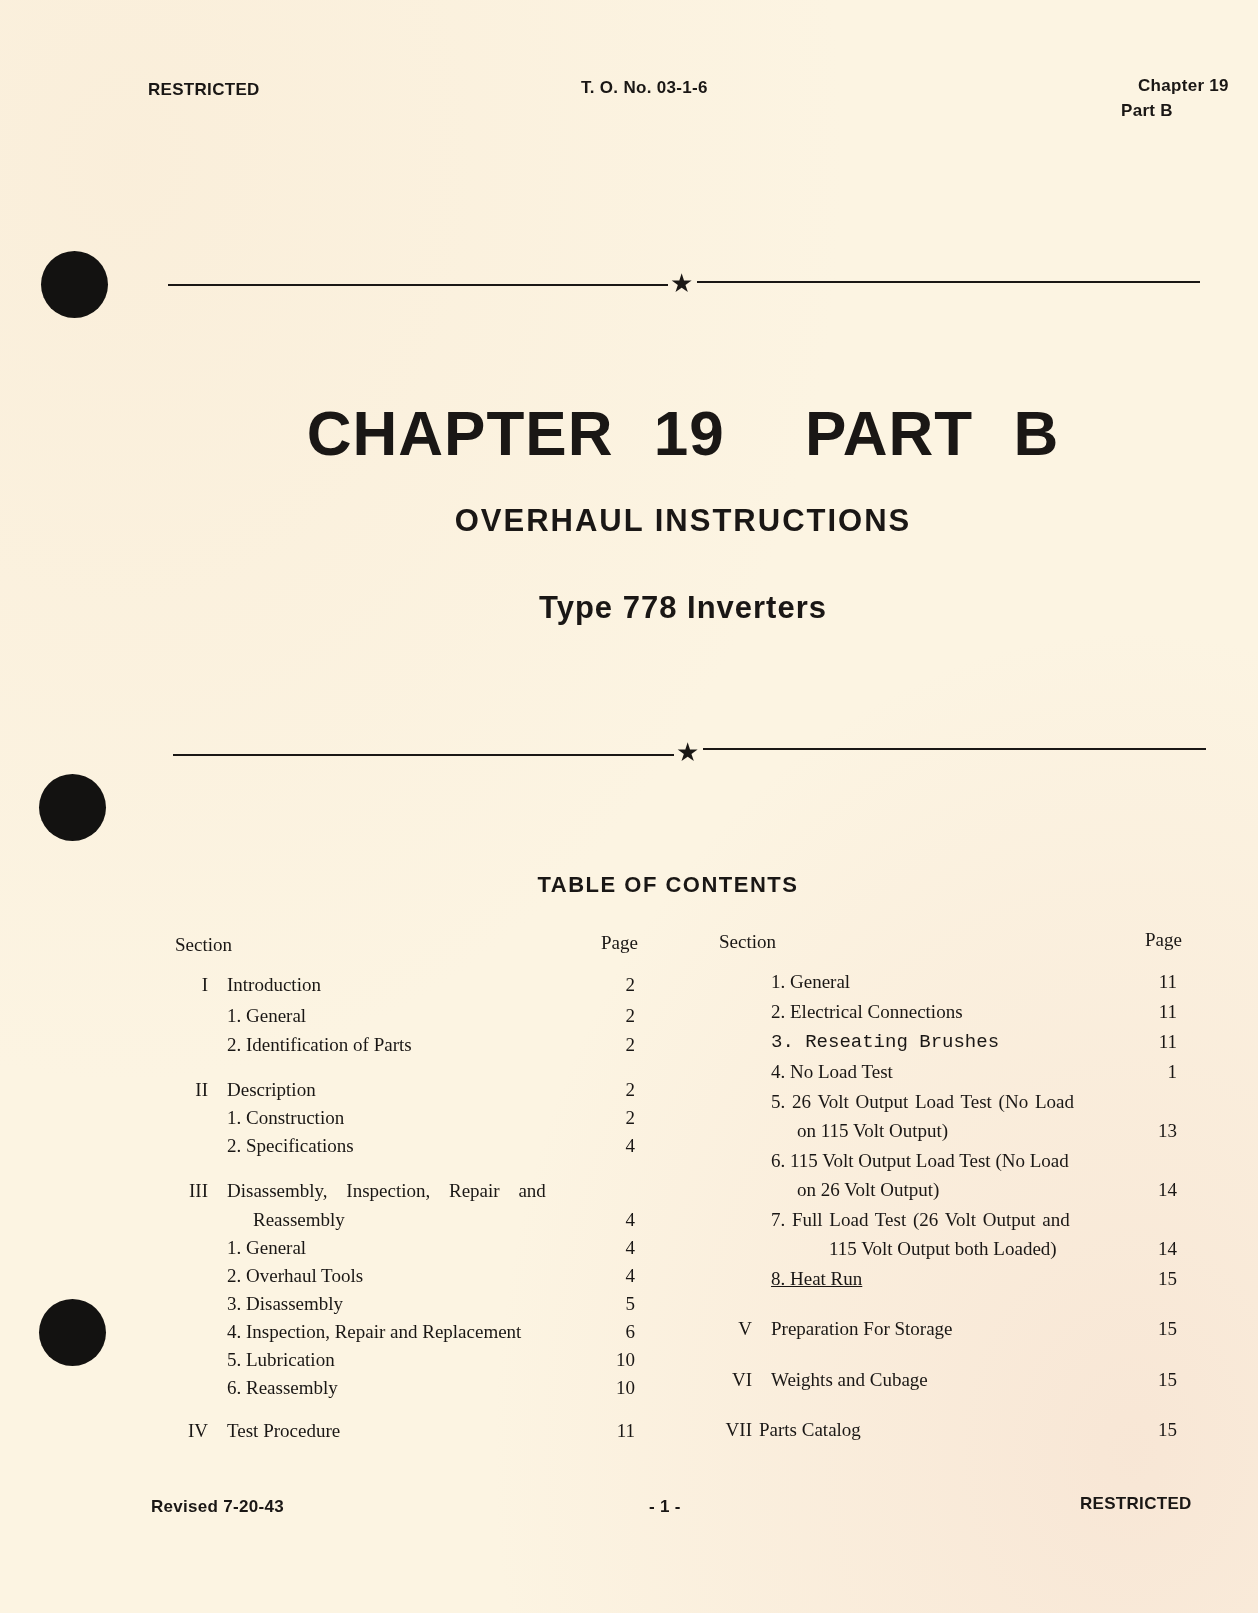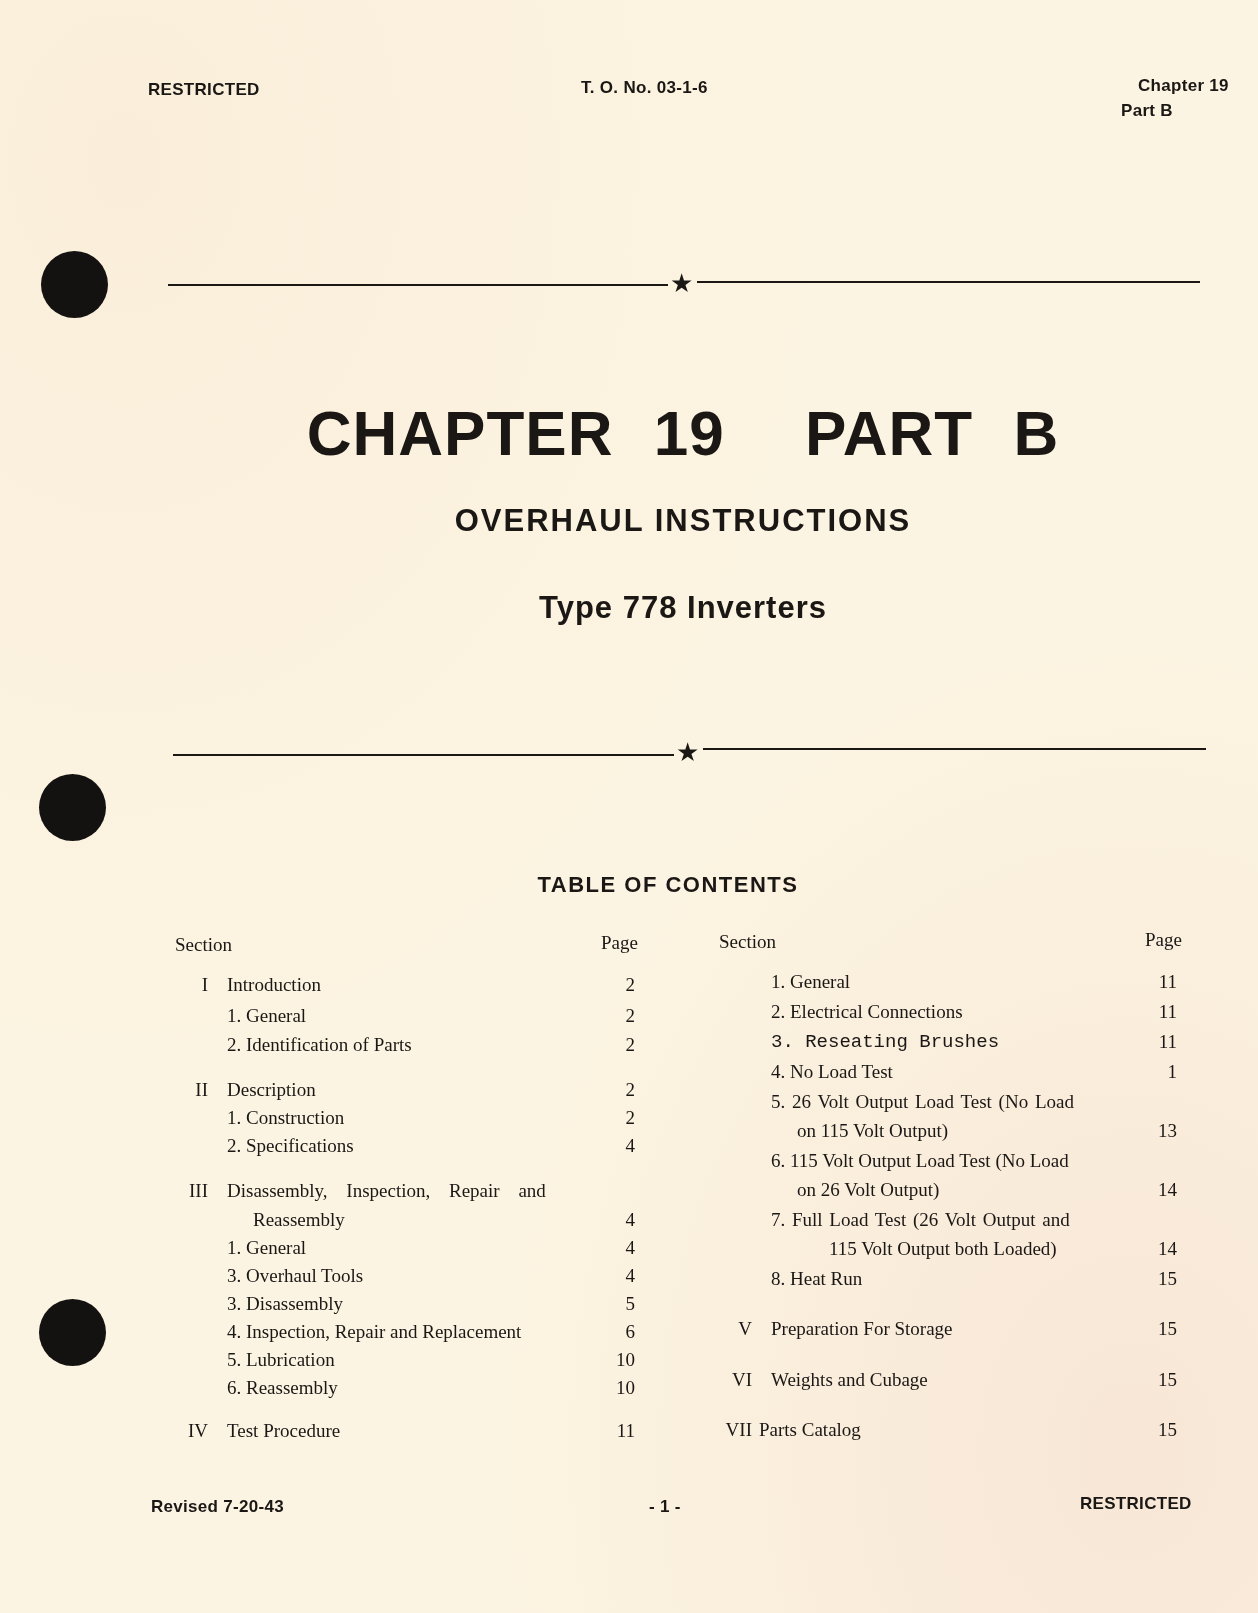--- a/index.html
+++ b/index.html
@@ -132,21 +132,21 @@
   </div>
   <div class="toc-row" style="left:175px; top:1209px; width:460px;">
     <span style="position:absolute; left:78px;">Reassembly</span>
     <span class="pg" style="right:0; width:40px;">4</span>
   </div>
   <div class="toc-row" style="left:175px; top:1237px; width:460px;">
     <span style="position:absolute; left:52px;">1. General</span>
     <span class="pg" style="right:0; width:40px;">4</span>
   </div>
   <div class="toc-row" style="left:175px; top:1265px; width:460px;">
-    <span style="position:absolute; left:52px;">3. Overhaul Tools</span>
+    <span style="position:absolute; left:52px;">2. Overhaul Tools</span>
     <span class="pg" style="right:0; width:40px;">4</span>
   </div>
   <div class="toc-row" style="left:175px; top:1293px; width:460px;">
     <span style="position:absolute; left:52px;">3. Disassembly</span>
     <span class="pg" style="right:0; width:40px;">5</span>
   </div>
   <div class="toc-row" style="left:175px; top:1321px; width:460px;">
     <span style="position:absolute; left:52px;">4. Inspection, Repair and Replacement</span>
     <span class="pg" style="right:0; width:40px;">6</span>
   </div>
@@ -198,21 +198,21 @@
     <span class="pg" style="right:0; width:40px;">14</span>
   </div>
   <div class="toc-row" style="left:719px; top:1209px; width:458px;">
     <span style="position:absolute; left:52px; word-spacing:2px;">7. Full Load Test (26 Volt Output and</span>
   </div>
   <div class="toc-row" style="left:719px; top:1238px; width:458px;">
     <span style="position:absolute; left:78px;margin-left:32px;">115 Volt Output both Loaded)</span>
     <span class="pg" style="right:0; width:40px;">14</span>
   </div>
   <div class="toc-row" style="left:719px; top:1268px; width:458px;">
-    <span style="position:absolute; left:52px;">8. Heat Run</span>
+    <span style="position:absolute; left:52px;text-decoration:underline;">8. Heat Run</span>
     <span class="pg" style="right:0; width:40px;">15</span>
   </div>
   <div class="toc-row" style="left:719px; top:1318px; width:458px;">
     <span class="roman" style="left:0; width:33px;">V</span>
     <span style="position:absolute; left:52px;">Preparation For Storage</span>
     <span class="pg" style="right:0; width:40px;">15</span>
   </div>
   <div class="toc-row" style="left:719px; top:1369px; width:458px;">
     <span class="roman" style="left:0; width:33px;">VI</span>
     <span style="position:absolute; left:52px;">Weights and Cubage</span>

